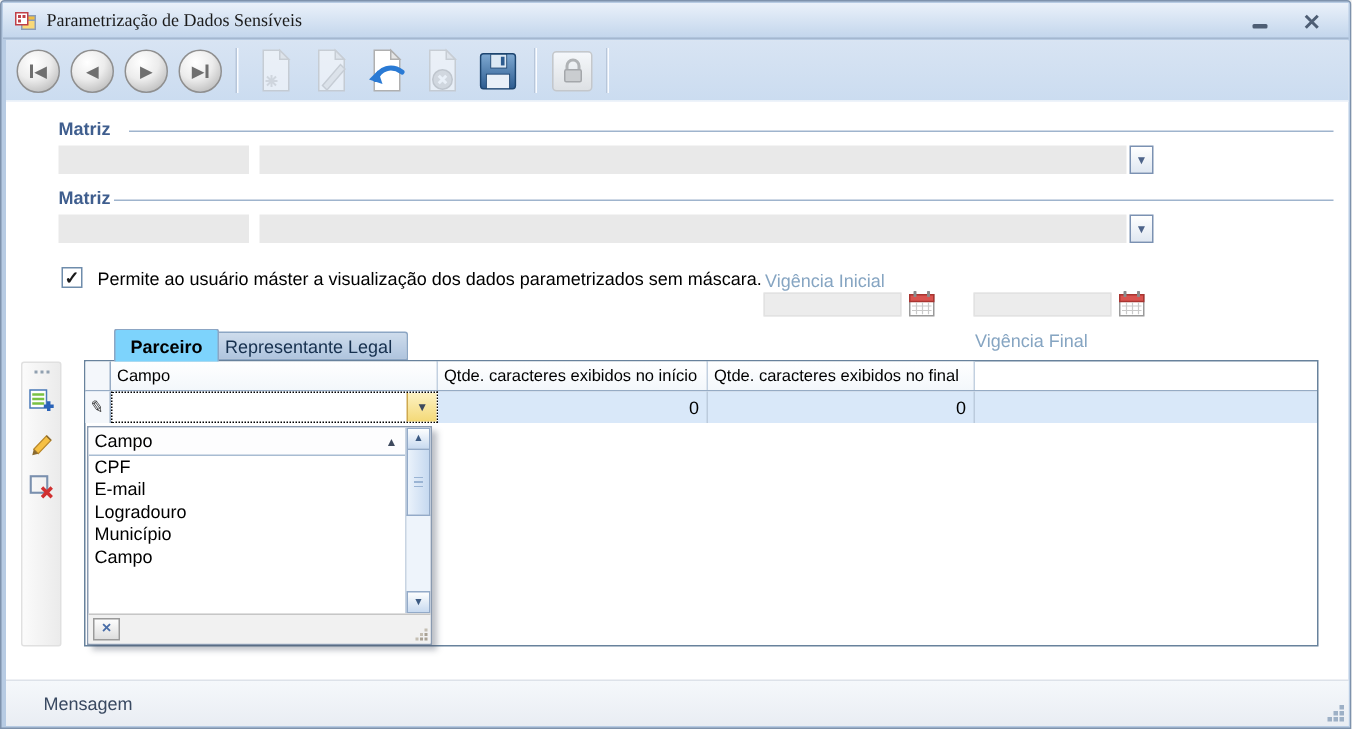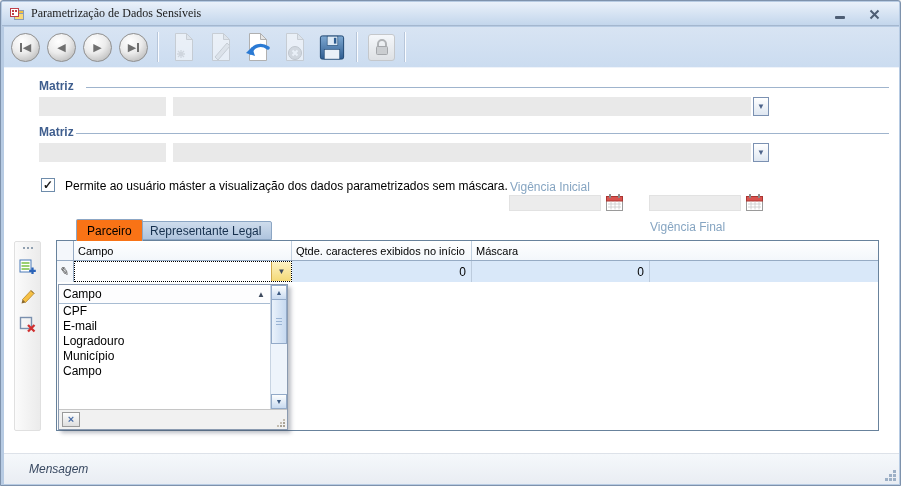--- a/index.html
+++ b/index.html
@@ -73,21 +73,21 @@
   .chk-label { position:absolute; color:#000; }
   .vig-label { position:absolute; color:#86a5c2; }
   .vig-input { position:absolute; width:92px; height:16px; background:#ececec; border:1px solid #e2e2e2; }
   .cal-btn { position:absolute; width:19px; height:19px; border:none; background:transparent; padding:0; }
 
   
   .tab {
     position:absolute; height:19px; display:flex; align-items:center; justify-content:center;
     padding:0 10px; border:1px solid #8ca6c4; border-radius:2px 2px 0 0; white-space:nowrap;
   }
-  .tab-active { left:72px; top:192px; height:22px; background:#f97316; border-bottom:none; z-index:4; }
+  .tab-active { left:72px; top:192px; height:22px; background:#7dd3fc; border-bottom:none; z-index:4;font-weight:bold; }
   .tab-inactive { left:135px; top:194px; background:linear-gradient(#cedcec,#afc4de); color:#16304e; z-index:1; }
 
   
   .left-toolbar {
     position:absolute; left:10px; top:214px; width:27px; height:190px;
     background:linear-gradient(90deg,#fbfbfb,#ebebeb);
     border:1px solid #e0e0e0; border-radius:2px;
     display:flex; flex-direction:column; align-items:center; padding-top:3px;
   }
   .hgrip { width:2px; height:2px; background:#90a0b0; box-shadow:4px 0 #90a0b0, 8px 0 #90a0b0; margin:2px 8px 6px 0; }
@@ -160,21 +160,21 @@
     width:18px; height:15px; background:linear-gradient(#fdfdfd,#dedede);
     border:1px solid #9a9a9a; display:flex; align-items:center; justify-content:center;
     color:#4a6ea8; font-weight:bold; font-size:11px; line-height:1;
   }
 
   
   .statusbar {
     position:absolute; left:0; bottom:0; width:895px; height:31px;
     background:linear-gradient(#f5f8fb,#e9edf3);
     border-top:1px solid #dde2e9;
-    display:flex; align-items:center; padding-left:25px; color:#394961;font-style:italic;
+    display:flex; align-items:center; padding-left:25px; color:#394961;
   }
 
   
   .grip9 { position:absolute; right:3px; bottom:3px; width:12px; height:12px; }
   .grip9::before {
     content:""; position:absolute; right:0; bottom:0; width:3px; height:3px; background:#9db0c6;
     box-shadow:0 -4px #9db0c6, 0 -8px #9db0c6, -4px 0 #9db0c6, -4px -4px #9db0c6, -8px 0 #9db0c6;
   }
   .grip6 { position:absolute; right:2px; bottom:2px; width:9px; height:9px; }
   .grip6::before {
@@ -361,21 +361,21 @@
           <path d="M10 10 L16.5 16.5 M16.5 10 L10 16.5" stroke="#d03030" stroke-width="2.3"></path>
         </svg>
       </div>
     </div>
 
     <div class="grid">
       <div class="grid-header">
         <div class="gh rowhdr"></div>
         <div class="gh" style="width:218px;">Campo</div>
         <div class="gh c2">Qtde. caracteres exibidos no início</div>
-        <div class="gh c4">Máscara</div>
+        <div class="gh c3">Qtde. caracteres exibidos no final</div>
       </div>
       <div class="grid-editrow">
         <div class="gc rowhdr">
           <span class="pencil">✎</span>
         </div>
         <div class="campo-cell">
           <span class="campo-input"></span>
           <span class="cell-combo-btn">
             <span>▼</span>
           </span>

